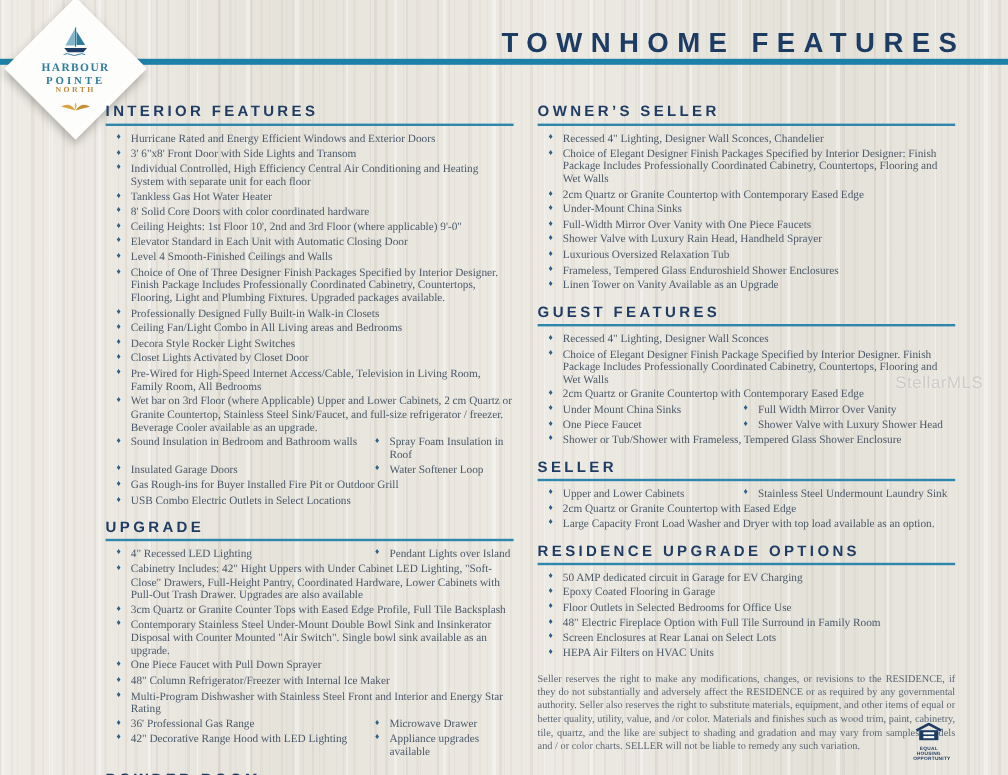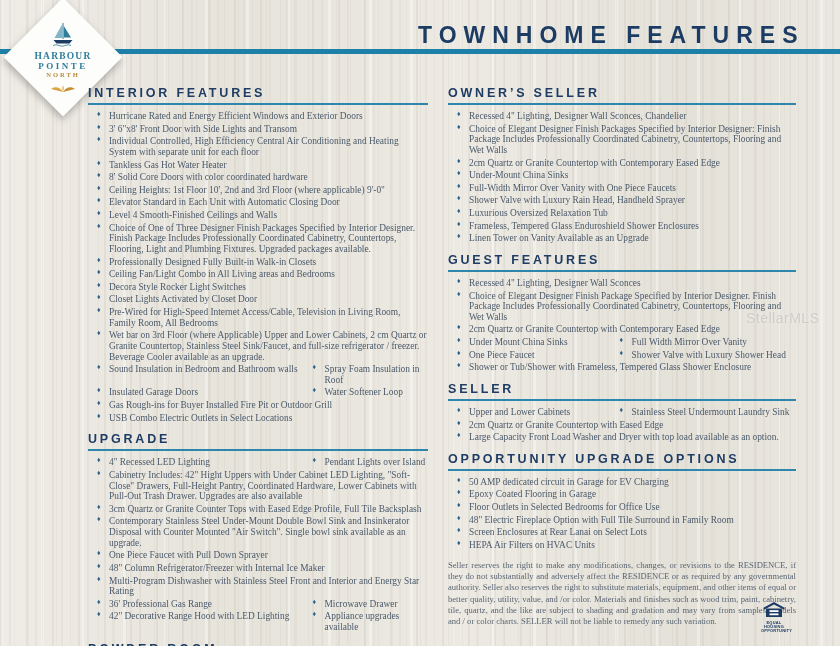--- a/index.html
+++ b/index.html
@@ -199,21 +199,21 @@
         <div class="items">
           <div class="item two">
             <div class="cell cell-1" style="width: 44%;"><span class="bullet">♦</span>Upper and Lower Cabinets</div>
             <div class="cell cell-2"><span class="bullet">♦</span>Stainless Steel Undermount Laundry Sink</div>
           </div>
           <div class="item"><span class="bullet">♦</span>2cm Quartz or Granite Countertop with Eased Edge</div>
           <div class="item"><span class="bullet">♦</span>Large Capacity Front Load Washer and Dryer with top load available as an option.</div>
         </div>
       </div>
       <div class="section">
-        <div class="section-title">OPPORTUNITY UPGRADE OPTIONS</div>
+        <div class="section-title">RESIDENCE UPGRADE OPTIONS</div>
         <div class="items">
           <div class="item"><span class="bullet">♦</span>50 AMP dedicated circuit in Garage for EV Charging</div>
           <div class="item"><span class="bullet">♦</span>Epoxy Coated Flooring in Garage</div>
           <div class="item"><span class="bullet">♦</span>Floor Outlets in Selected Bedrooms for Office Use</div>
           <div class="item"><span class="bullet">♦</span>48" Electric Fireplace Option with Full Tile Surround in Family Room</div>
           <div class="item"><span class="bullet">♦</span>Screen Enclosures at Rear Lanai on Select Lots</div>
           <div class="item"><span class="bullet">♦</span>HEPA Air Filters on HVAC Units</div>
         </div>
       </div>
       <div class="disclaimer">Seller reserves the right to make any modifications, changes, or revisions to the RESIDENCE, if they do not substantially and adversely affect the RESIDENCE or as required by any governmental authority. Seller also reserves the right to substitute materials, equipment, and other items of equal or better quality, utility, value, and /or color. Materials and finishes such as wood trim, paint, cabinetry, tile, quartz, and the like are subject to shading and gradation and may vary from samples, models and / or color charts. SELLER will not be liable to remedy any such variation.</div>

